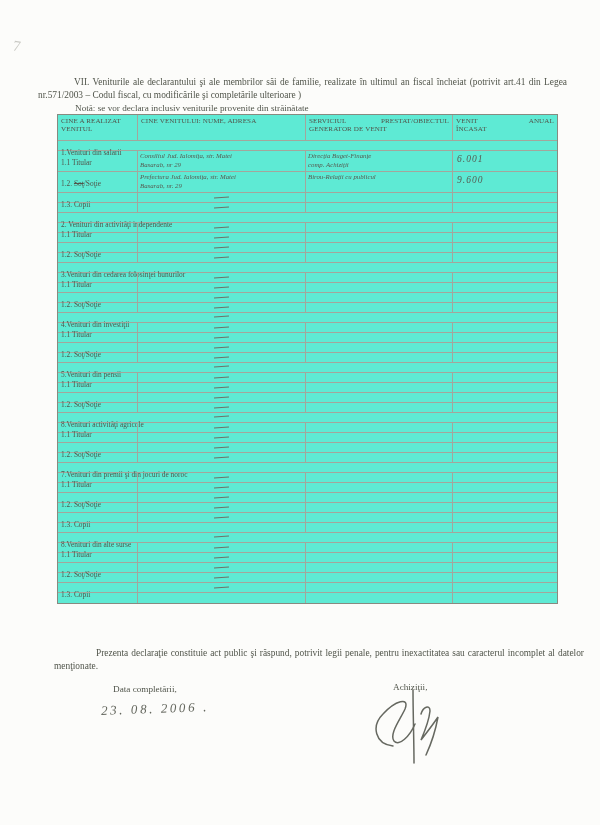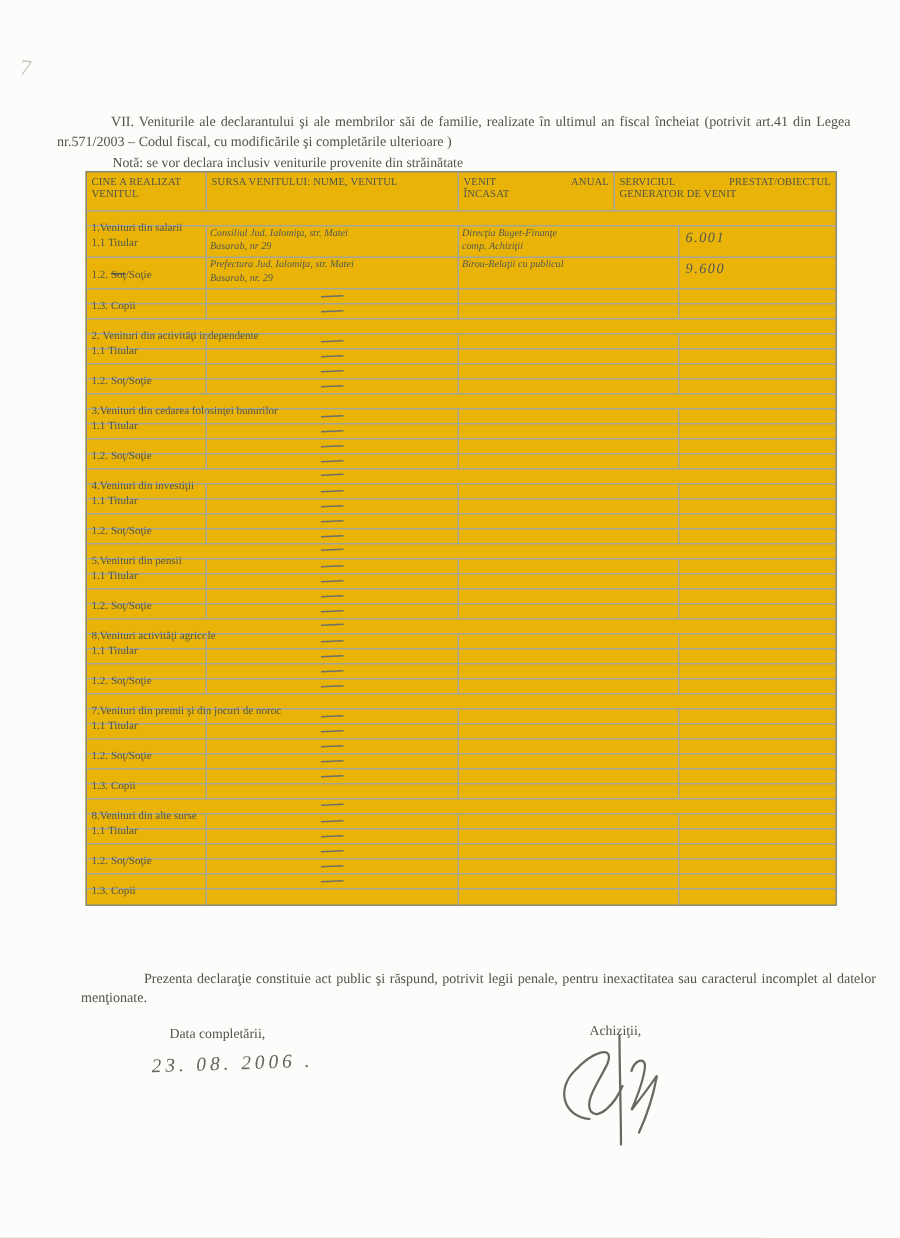--- a/index.html
+++ b/index.html
@@ -3,21 +3,21 @@
 <meta charset="utf-8">
 <style>
   html,body{margin:0;padding:0;background:#e9e9e7;}
   .page{position:relative;width:600px;height:825px;margin:0 auto;background:#fcfcfa;
         font-family:"Liberation Serif",serif;color:#51554b;overflow:hidden;}
   .corner{position:absolute;left:13px;top:38px;font-size:15px;color:#c9c9c4;transform:rotate(10deg);}
   .title{position:absolute;left:38px;top:76px;width:529px;font-size:9.4px;line-height:12.6px;
          text-indent:36px;text-align:justify;margin:0;}
   .note{position:absolute;left:75px;top:103px;font-size:9.2px;margin:0;}
 
-  .table{position:absolute;left:57px;top:114px;width:499px;border:1px solid #878a80;background:#eab308;}
+  .table{position:absolute;left:57px;top:114px;width:499px;border:1px solid #878a80;background:#5eead4;}
   .trow{display:flex;height:10px;border-bottom:1px solid #a3a69c;position:relative;box-sizing:border-box;}
   .trow:last-child{border-bottom:0;}
   .trow.tall{height:21px;}
   .thead{height:26px;}
   .tc{box-sizing:border-box;border-right:1px solid #a3a69c;padding:0 2px;position:relative;overflow:visible;}
   .tc:last-child{border-right:0;}
   .c1{width:80px;flex:none;}
   .c2{width:168px;flex:none;}
   .c3{width:147px;flex:none;}
   .c4{width:104px;flex:none;}
@@ -51,36 +51,36 @@
   <p class="title">VII. Veniturile ale declarantului şi ale membrilor săi de familie, realizate în ultimul an fiscal încheiat (potrivit art.41 din Legea nr.571/2003 – Codul fiscal, cu modificările şi completările ulterioare )</p>
   <p class="note">Notă: se vor declara inclusiv veniturile provenite din străinătate</p>
 
   <div class="table">
     <div class="trow thead">
       <div class="tc c1">
         <span class="hl">CINE A REALIZAT</span>
         <span class="hl">VENITUL</span>
       </div>
       <div class="tc c2">
-        <span class="hl">SURSA VENITULUI: NUME, VENITUL</span>
+        <span class="hl">CINE VENITULUI: NUME, ADRESA</span>
+      </div>
+      <div class="tc c3">
+        <span class="hl spread">
+          <span>SERVICIUL</span>
+          <span>PRESTAT/OBIECTUL</span>
+        </span>
+        <span class="hl">GENERATOR DE VENIT</span>
       </div>
       <div class="tc c4">
         <span class="hl spread">
           <span>VENIT</span>
           <span>ANUAL</span>
         </span>
         <span class="hl">ÎNCASAT</span>
       </div>
-      <div class="tc c3">
-        <span class="hl spread">
-          <span>SERVICIUL</span>
-          <span>PRESTAT/OBIECTUL</span>
-        </span>
-        <span class="hl">GENERATOR DE VENIT</span>
-      </div>
     </div>
     <div>
         <div class="trow sechead"><span class="sectitle">1.Venituri din salarii</span></div>
         <div class="trow tall">
           <div class="tc c1"><span class="rlabel">1.1 Titular</span></div>
           <div class="tc c2">
             <div class="hw">Consiliul Jud. Ialomiţa, str. Matei</div>
             <div class="hw">Basarab, nr 29</div>
           </div>
           <div class="tc c3">

